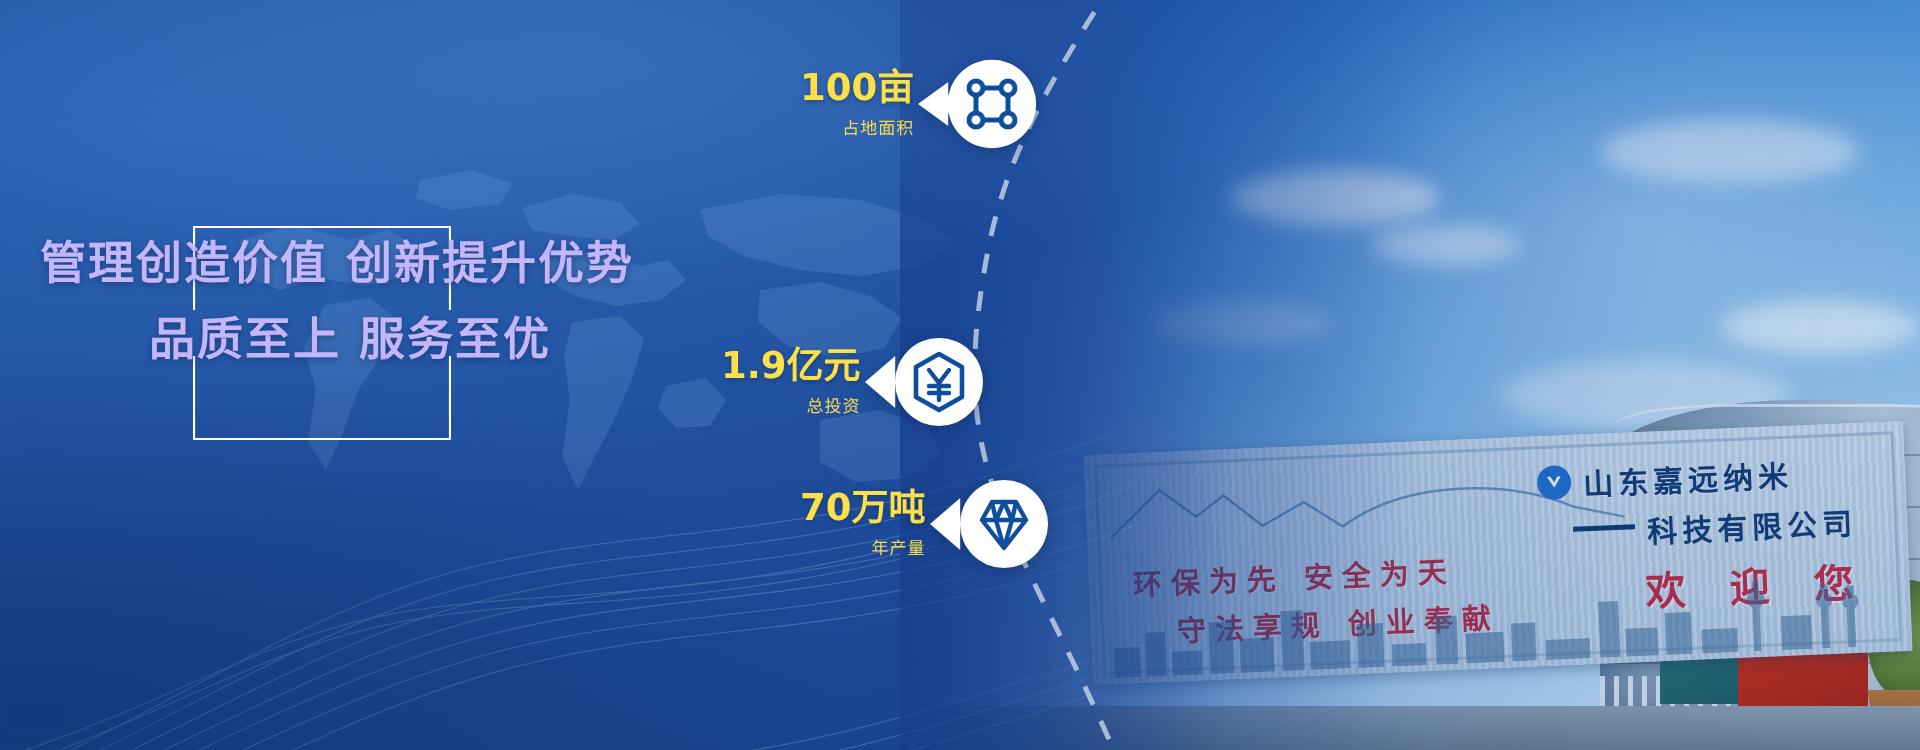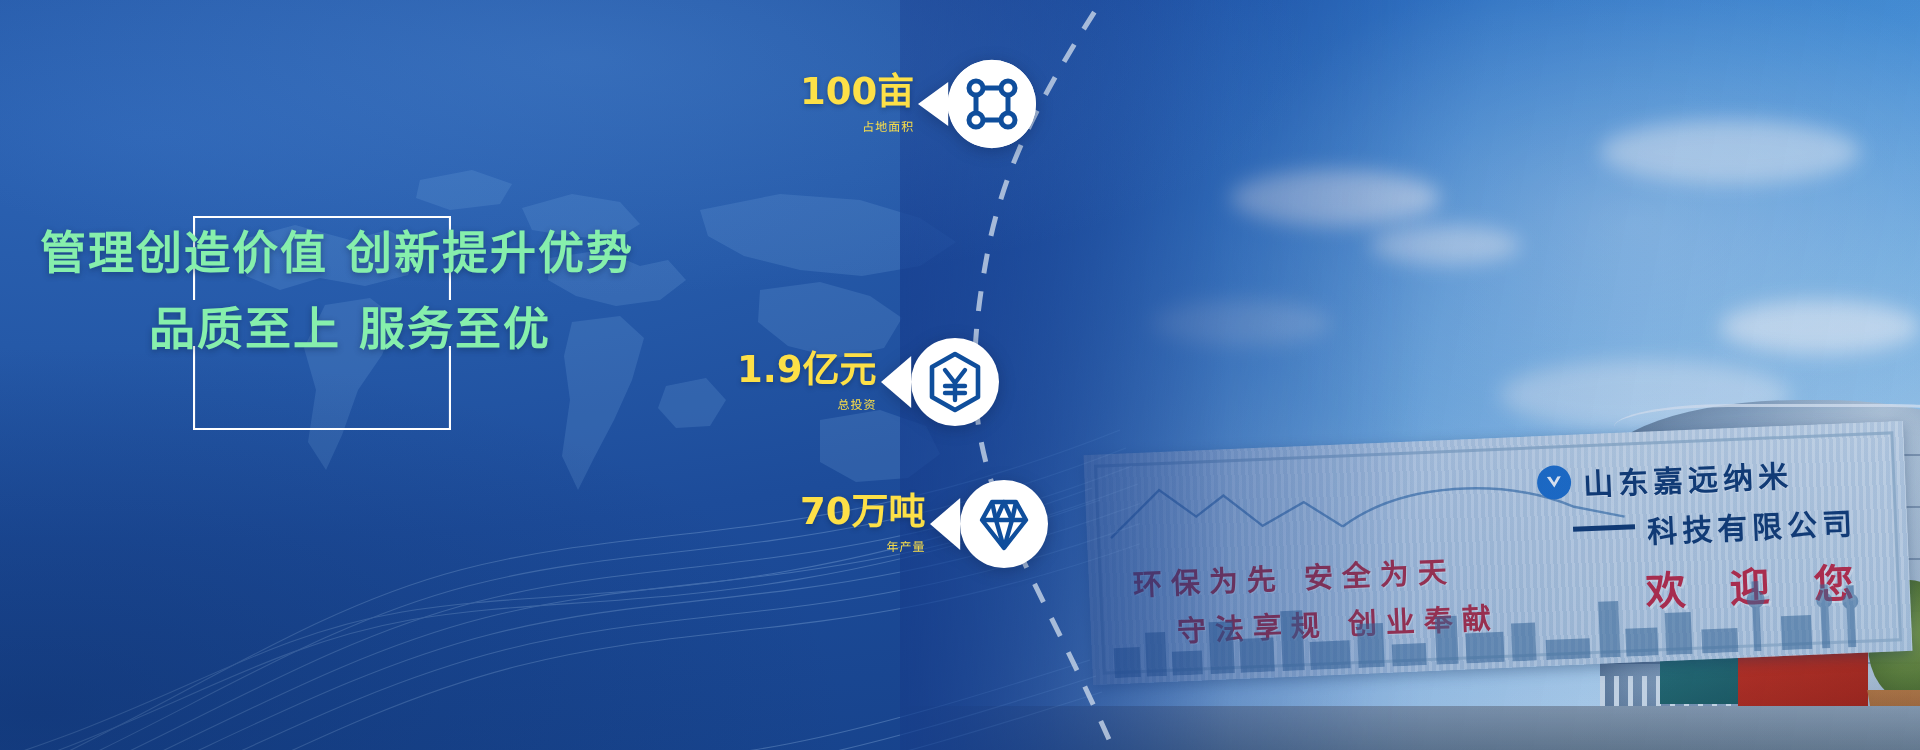--- a/index.html
+++ b/index.html
@@ -230,23 +230,23 @@
   }
   .photo-tint2 {
     position: absolute; inset: 0;
     background: linear-gradient(100deg, rgba(40,95,180,0.55) 0%, rgba(40,95,180,0.16) 38%, rgba(40,95,180,0.02) 70%);
   }
 
   
   .headline {
     position: absolute;
     left: 40px;
-    top: 222px;
+    top: 232px;
     width: 520px;
-    color: #86efac;
+    color: #c4b5fd;
   }
   .hl-frame {
     position: absolute;
     left: 153px;
     top: -6px;
     width: 258px;
     height: 214px;
     pointer-events: none;
   }
   .hl-line {
@@ -276,21 +276,21 @@
   .stat-value {
     font-size: 37px;
     font-weight: bold;
     line-height: 1.05;
     white-space: nowrap;
     font-family: "DejaVu Sans", sans-serif;
     text-shadow: 0 2px 5px rgba(10,35,75,0.4);
   }
   .stat-value sup { font-size: 0.52em; vertical-align: super; }
   .stat-label {
-    font-size: 12px;
+    font-size: 17px;
     letter-spacing: 1px;
     margin-top: 6px;
     white-space: nowrap;
     font-family: Liberation Serif, serif;
     opacity: 0.97;
   }
   .pin {
     position: relative;
     width: 118px;
     height: 104px;
@@ -480,21 +480,21 @@
           <circle cx="58" cy="36" r="7"></circle>
           <circle cx="90" cy="36" r="7"></circle>
           <circle cx="58" cy="68" r="7"></circle>
           <circle cx="90" cy="68" r="7"></circle>
         </g>
       </svg>
     </div>
   </div>
 
 
-  <div class="stat" style="left:737px; top:330px;justify-content:flex-end;">
+  <div class="stat" style="left:721px; top:330px;justify-content:flex-end;">
     <div class="stat-text">
       <div class="stat-value">1.9亿元</div>
       <div class="stat-label">总投资</div>
     </div>
     <div class="pin">
       <svg width="118" height="104" viewBox="0 0 118 104">
         <path d="M30.2 26 L0 52 L30.2 78 Z" fill="#ffffff"></path>
         <circle cx="74" cy="52" r="44" fill="#ffffff"></circle>
         <path d="M74 24 L97 37 L97 67 L74 80 L51 67 L51 37 Z" fill="none" stroke="#0f4e9c" stroke-width="4.6" stroke-linejoin="round"></path>
         <g stroke="#0f4e9c" stroke-width="4.4" fill="none" stroke-linecap="round">

